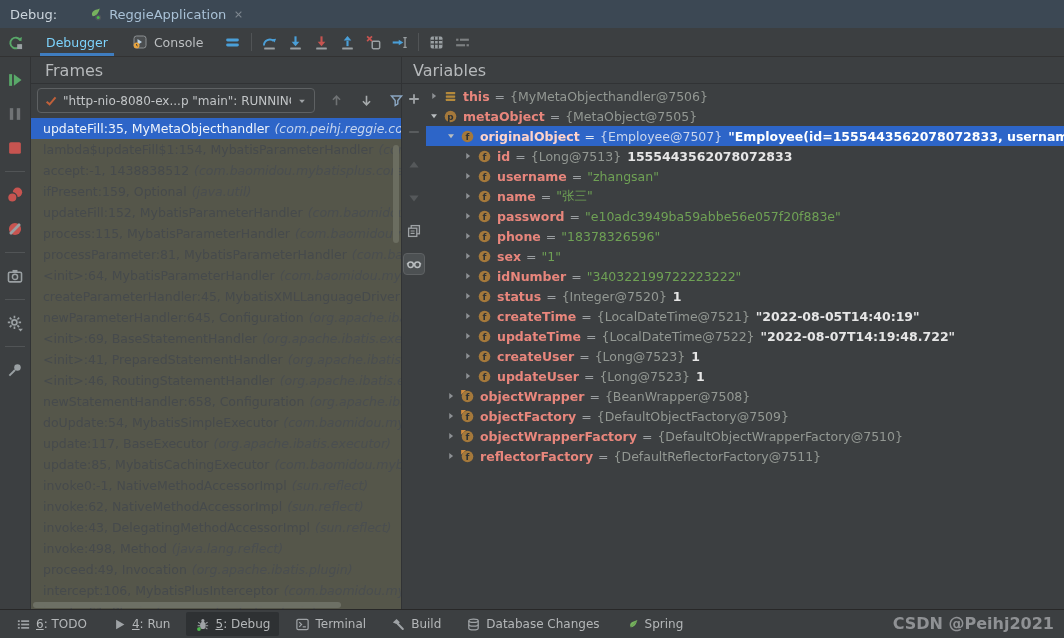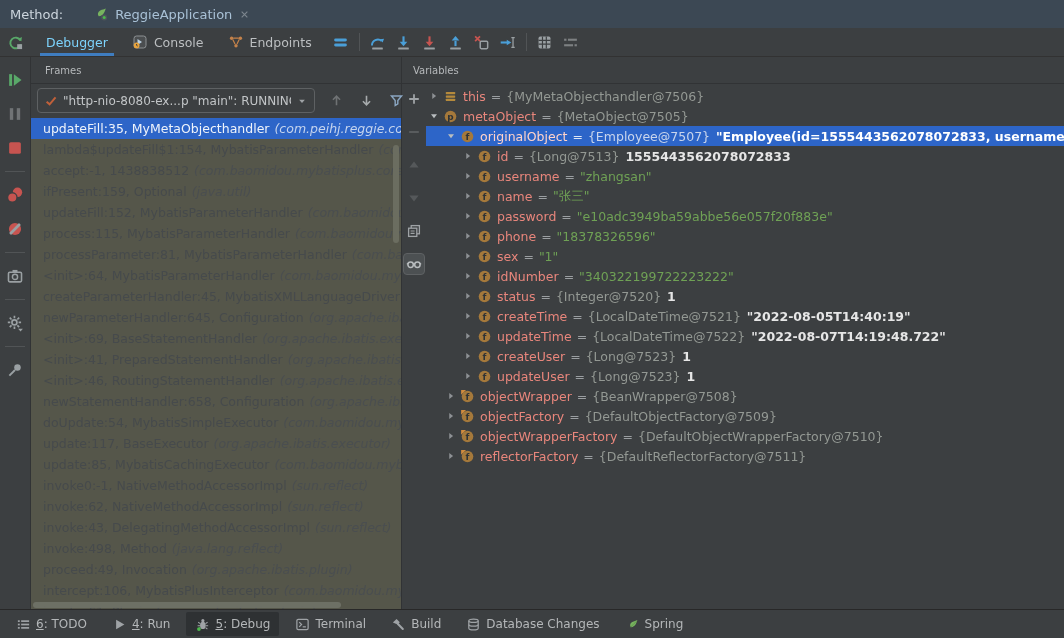--- a/index.html
+++ b/index.html
@@ -26,21 +26,21 @@
   .tool-sep{width:1px;height:18px;background:#515456;margin:0 5px;}
 
   
   .main{position:absolute;left:0;top:57px;right:0;bottom:28px;}
   .left-rail{position:absolute;left:0;top:0;bottom:0;width:30px;border-right:1px solid #313335;display:flex;flex-direction:column;align-items:center;padding-top:10px;}
   .rail-btn{width:26px;height:26px;display:flex;align-items:center;justify-content:center;margin-bottom:8px;}
   .rail-sep{width:20px;height:1px;background:#515456;margin:2px 0 10px 0;}
 
   
   .frames-panel{position:absolute;left:31px;top:0;bottom:0;width:370px;border-right:1px solid #313335;}
-  .panel-header{height:26px;border-bottom:1px solid #313335;display:flex;align-items:center;color:#b6b9bb;font-size:10px;}
+  .panel-header{height:26px;border-bottom:1px solid #313335;display:flex;align-items:center;color:#b6b9bb;font-size:16px;}
   .frames-panel .panel-header{padding-left:14px;}
   .thread-row{position:absolute;top:27px;left:0;right:0;height:33px;display:flex;align-items:center;}
   .thread-dd{margin-left:6px;width:278px;height:25px;border:1px solid #5e6163;border-radius:4px;display:flex;align-items:center;padding:0 6px;gap:5px;box-sizing:border-box;}
   .thread-label{color:#c2c5c7;font-size:12px;white-space:nowrap;overflow:hidden;flex:1;}
   .frame-tools{display:flex;align-items:center;gap:8px;margin-left:10px;}
   .frame-tool{width:22px;height:22px;display:flex;align-items:center;justify-content:center;}
   .frames-list{position:absolute;top:61px;left:0;right:0;bottom:0;background:#55564a;overflow:hidden;}
   .frame-row{height:21px;line-height:21px;padding-left:12px;font-size:12.5px;color:#464a4c;white-space:nowrap;overflow:hidden;}
   .frame-row .pkg{font-style:italic;margin-left:5px;color:#4a4e50;}
   .frame-row.selected{background:#2d65c8;color:#eef3fb;}
@@ -53,21 +53,21 @@
   .vars-panel .panel-header{padding-left:11px;}
   .vars-strip{position:absolute;left:0;top:27px;width:24px;bottom:0;display:flex;flex-direction:column;align-items:center;padding-top:4px;}
   .strip-btn{width:22px;height:22px;display:flex;align-items:center;justify-content:center;margin-bottom:11px;border-radius:4px;}
   .strip-btn.active{background:#4c5052;border:1px solid #5e6163;box-sizing:border-box;}
   .vars-tree{position:absolute;left:24px;top:27px;right:0;bottom:0;padding-top:2px;overflow:hidden;}
   .var-row{height:20px;display:flex;align-items:center;font-size:12.5px;white-space:nowrap;overflow:hidden;}
   .var-row .indent{flex:none;}
   .tw{width:15px;height:10px;flex:none;display:flex;align-items:center;justify-content:center;}
   .tw .ic{width:10px;height:10px;}
   .vicon{width:15px;height:15px;margin:0 5px 0 2px;flex:none;}
-  .vname{color:#e8867c;font-weight:400;}
+  .vname{color:#e8867c;font-weight:700;}
   .veq{color:#9b9fa2;margin:0 5px;}
   .vref{color:#939893;margin-right:6px;}
   .vval.string{color:#6fa155;}
   .vval.plain{color:#e6e6e6;font-weight:600;}
   .var-row.sel{background:#2d65c8;}
   .var-row.sel .vname{color:#ffd3ca;}
   .var-row.sel .veq{color:#dfe7f5;}
   .var-row.sel .vref{color:#c9d5ec;}
   .var-row.sel .vval{color:#ffffff;font-weight:600;}
 
@@ -78,21 +78,21 @@
   .sb-item .ic{width:15px;height:15px;}
   .mn{text-decoration:underline;}
   .watermark{position:absolute;right:10px;top:4px;color:#97999c;font-size:16px;font-weight:600;opacity:.92;}
 </style>
 </head>
 <body>
 
 <div class="app">
 
   <div class="titlebar">
-    <span class="debug-label">Method:</span>
+    <span class="debug-label">Debug:</span>
     <div class="session-tab">
       <span class="ic" style="width:16px;height:16px">
           <svg viewBox="0 0 16 16">
             <path d="M12.8 2.4c-.9 2.8-2.1 7.4-7.1 7.9-1.5-2-1-4.6 1.5-5.9 2.1-1.1 4-1 5.6-2z" fill="#77b25f"></path>
             <circle cx="11.2" cy="11.6" r="3" fill="#4e545a"></circle>
             <circle cx="11.2" cy="11.6" r="1.5" fill="#49b84b"></circle>
           </svg>
         </span>
       <span class="session-label">ReggieApplication</span>
       <span class="ic" style="width:13px;height:13px">
@@ -121,35 +121,20 @@
         <div class="dbg-tab">
           <span class="ic" style="width: 16px; height: 16px;">
             <svg viewBox="0 0 16 16">
               <rect x="2" y="2" width="12" height="12" rx="2.5" fill="#4b4e50" stroke="#8e9294" stroke-width="1"></rect>
               <path d="M5.5 5l4.5 3-4.5 3z" fill="#b9cfe0"></path>
               <circle cx="4.6" cy="11.4" r="2.9" fill="#e8a33d"></circle>
               <path d="M4.6 10v1.4l1.1.7" stroke="#3c3f41" stroke-width="1" fill="none"></path>
             </svg>
           </span>
           <span>Console</span>
-        </div>
-        <div class="dbg-tab">
-          <span class="ic" style="width: 16px; height: 16px;">
-            <svg viewBox="0 0 16 16">
-              <g fill="#c4824a">
-                <circle cx="3.6" cy="4.2" r="1.7"></circle>
-                <circle cx="12.4" cy="4.2" r="1.7"></circle>
-                <circle cx="8" cy="11.8" r="1.7"></circle>
-              </g>
-              <g stroke="#c4824a" stroke-width="1.2" fill="none">
-                <path d="M4.8 5.4L7 10M11.2 5.4L9 10M5.2 4.2h5.6"></path>
-              </g>
-            </svg>
-          </span>
-          <span>Endpoints</span>
         </div>
       </div>
     <div id="dbg-actions" style="display:flex;align-items:center;margin-left:4px;">
         <div class="tool-btn">
           <span class="ic" style="width: 17px; height: 17px;">
             <svg viewBox="0 0 16 16">
               <rect x="2" y="4.2" width="12" height="2.8" rx="1.4" fill="#4a9fd8"></rect>
               <rect x="2" y="9" width="12" height="2.8" rx="1.4" fill="#4a9fd8"></rect>
             </svg>
           </span>
@@ -888,15 +873,16 @@
         <div class="sb-item">
           <span class="ic" style="width: 15px; height: 15px;">
             <svg viewBox="0 0 16 16">
               <path d="M13.2 3.2c-.8 2.6-2 7.3-6.9 7.8-1.5-1.9-1-4.4 1.4-5.7 2-1 3.9-1 5.5-2.1z" fill="#77b25f"></path>
               <path d="M6.3 11c2-3.4 4.6-5 6.3-6.4" fill="none" stroke="#5d9447" stroke-width=".8"></path>
             </svg>
           </span>
           <span><span>Spring</span></span>
         </div>
       </div>
+    <span class="watermark">CSDN @Peihj2021</span>
   </div>
 
 </div>
 
 </body></html>

